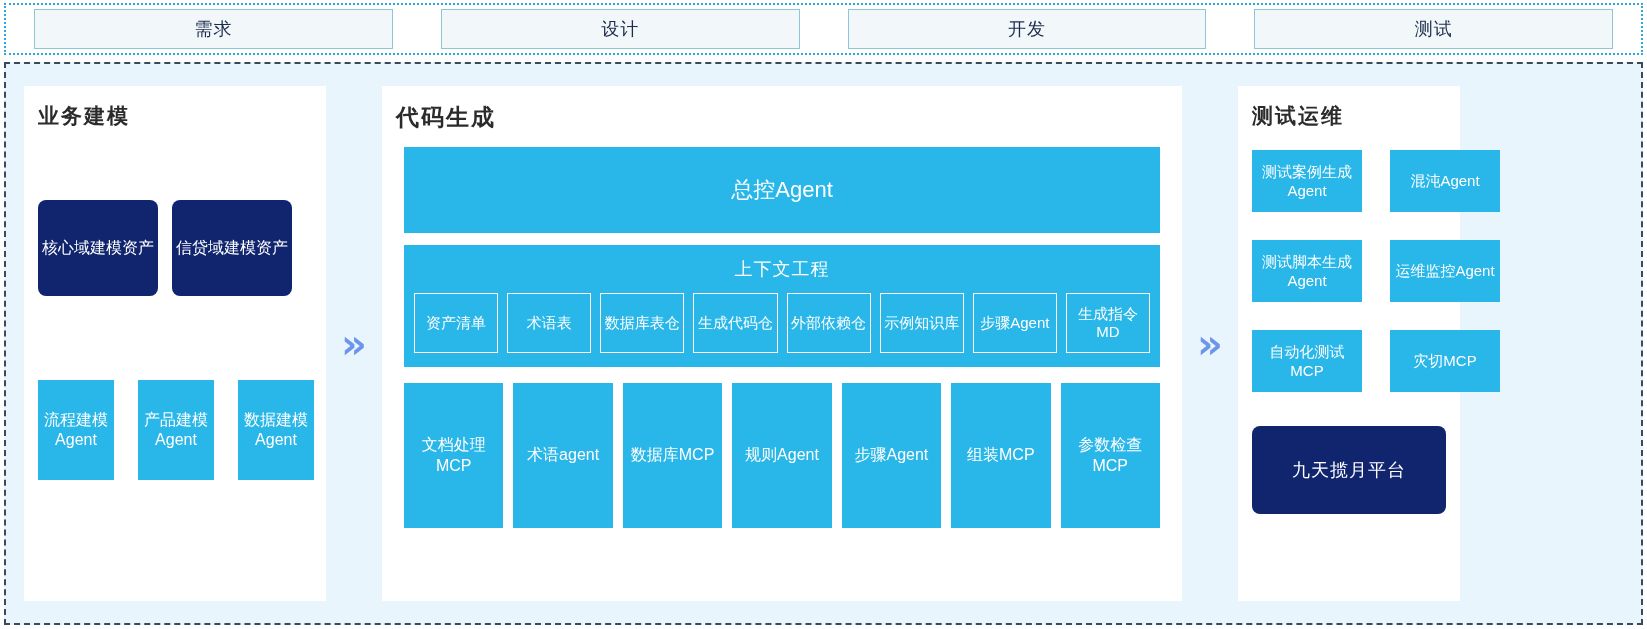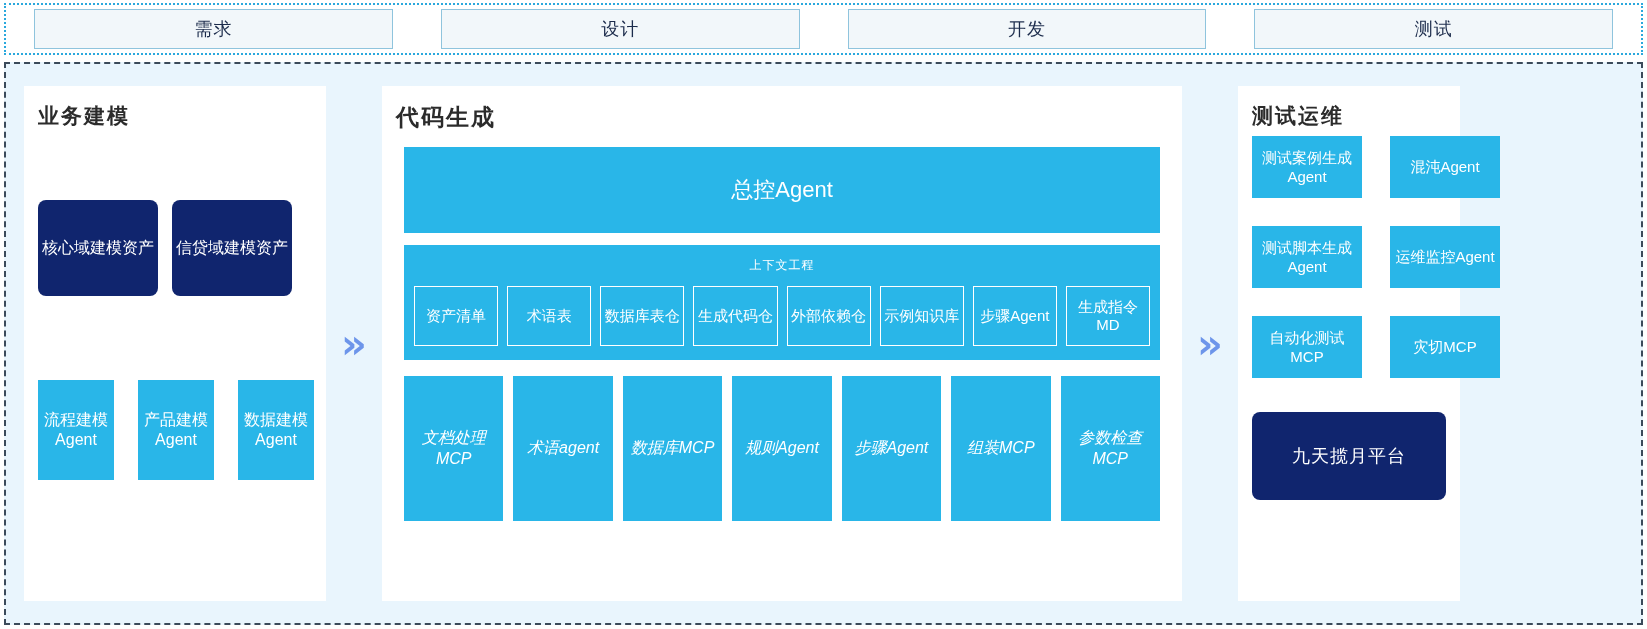--- a/index.html
+++ b/index.html
@@ -165,21 +165,21 @@
   }
   .context-block {
     margin-top: 12px;
     background: #29b6e8;
     color: #ffffff;
     box-sizing: border-box;
     padding: 10px 10px 14px 10px;
   }
   .context-title {
     text-align: center;
-    font-size: 12px;
+    font-size: 18px;
     margin: 2px 0 12px 0;
     letter-spacing: 1px;
   }
   .context-chips {
     display: flex;
     justify-content: space-between;
     gap: 9px;
   }
   .chip {
     flex: 1 1 0;
@@ -193,30 +193,30 @@
     font-size: 15px;
     line-height: 1.2;
     box-sizing: border-box;
     padding: 2px;
   }
   .tool-row {
     margin-top: 16px;
     display: flex;
     justify-content: space-between;
     gap: 10px;
-    font-style: italic;
   }
   .tool-row .card-cyan {
     flex: 1 1 0;
     height: 145px;
     font-size: 16px;
   }
 
   
   .right-grid {
+    margin-top: 14px;
     display: grid;
     grid-template-columns: 110px 110px;
     grid-gap: 15px 14px;
     gap: 28px;
   }
   .right-grid .card-cyan {
     height: 62px;
     font-size: 15px;
   }
   .right-platform {

